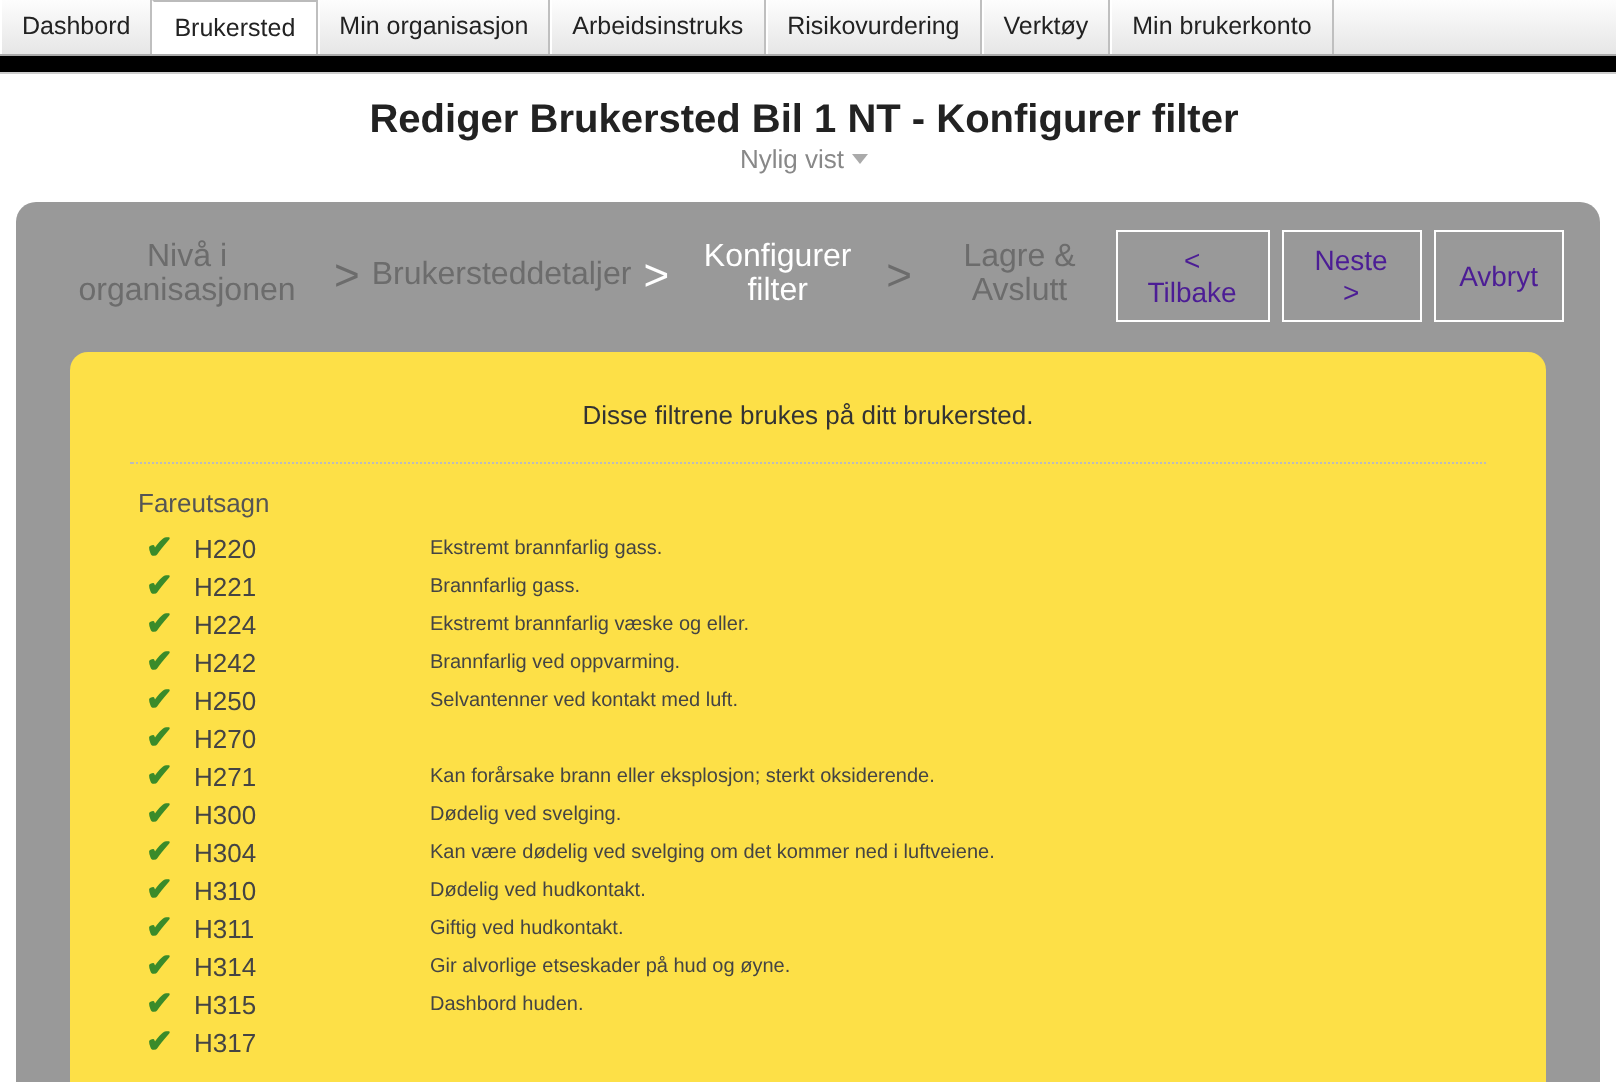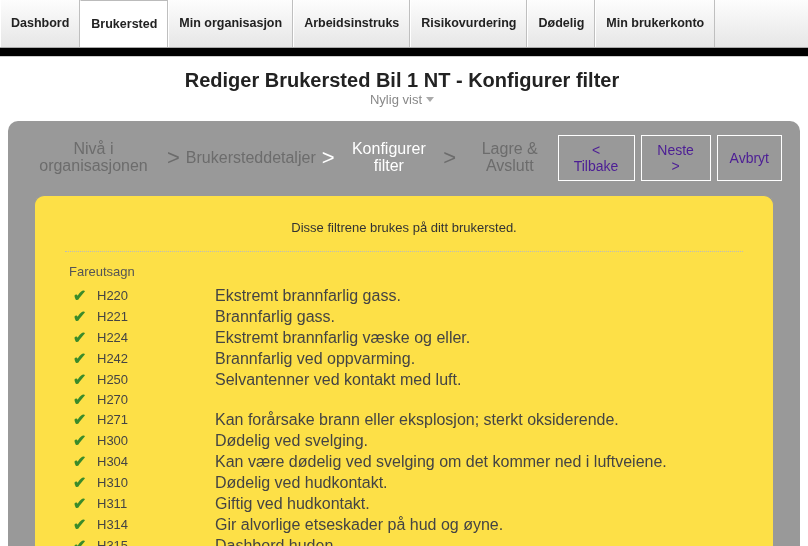--- a/index.html
+++ b/index.html
@@ -10,25 +10,25 @@
     background: #fff;
     width: 808px;
   }
   .menubar {
     display: flex;
     background: linear-gradient(#fdfdfd, #e6e6e6);
     border-bottom: 1px solid #aaa;
     padding: 0;
   }
   .menubar .menu-item {
-    padding: 16px 10px;
+    padding: 6px 10px;
     border-right: 1px solid #bfbfbf;
     border-left: 1px solid #fff;
     font-size: 12.5px;
-    font-weight: bold;
+    font-weight: normal;
     color: #222;
     cursor: pointer;
     white-space: nowrap;
   }
   .menubar .menu-item.active {
     background: #fff;
     border-top: 1px solid #bbb;
   }
   .blackbar {
     height: 8px;
@@ -150,34 +150,34 @@
     line-height: 1;
   }
   .code {
     width: 118px;
     flex-shrink: 0;
     color: #444;
     font-size: 13px;
   }
   .desc {
     color: #444;
-    font-size: 16px;
+    font-size: 10px;
     text-align: center;
   }
 </style>
 </head>
 <body>
 
 <div class="menubar">
   <div class="menu-item">Dashbord</div>
   <div class="menu-item active">Brukersted</div>
   <div class="menu-item">Min organisasjon</div>
   <div class="menu-item">Arbeidsinstruks</div>
   <div class="menu-item">Risikovurdering</div>
-  <div class="menu-item">Dødelig</div>
+  <div class="menu-item">Verktøy</div>
   <div class="menu-item">Min brukerkonto</div>
 </div>
 <div class="blackbar"></div>
 <div class="thin-line"></div>
 
 <div class="page-header">
   <div class="page-title">Rediger Brukersted Bil 1 NT - Konfigurer filter</div>
   <div class="recent-link">
     <span>Nylig vist</span>
     <span class="caret"></span>

